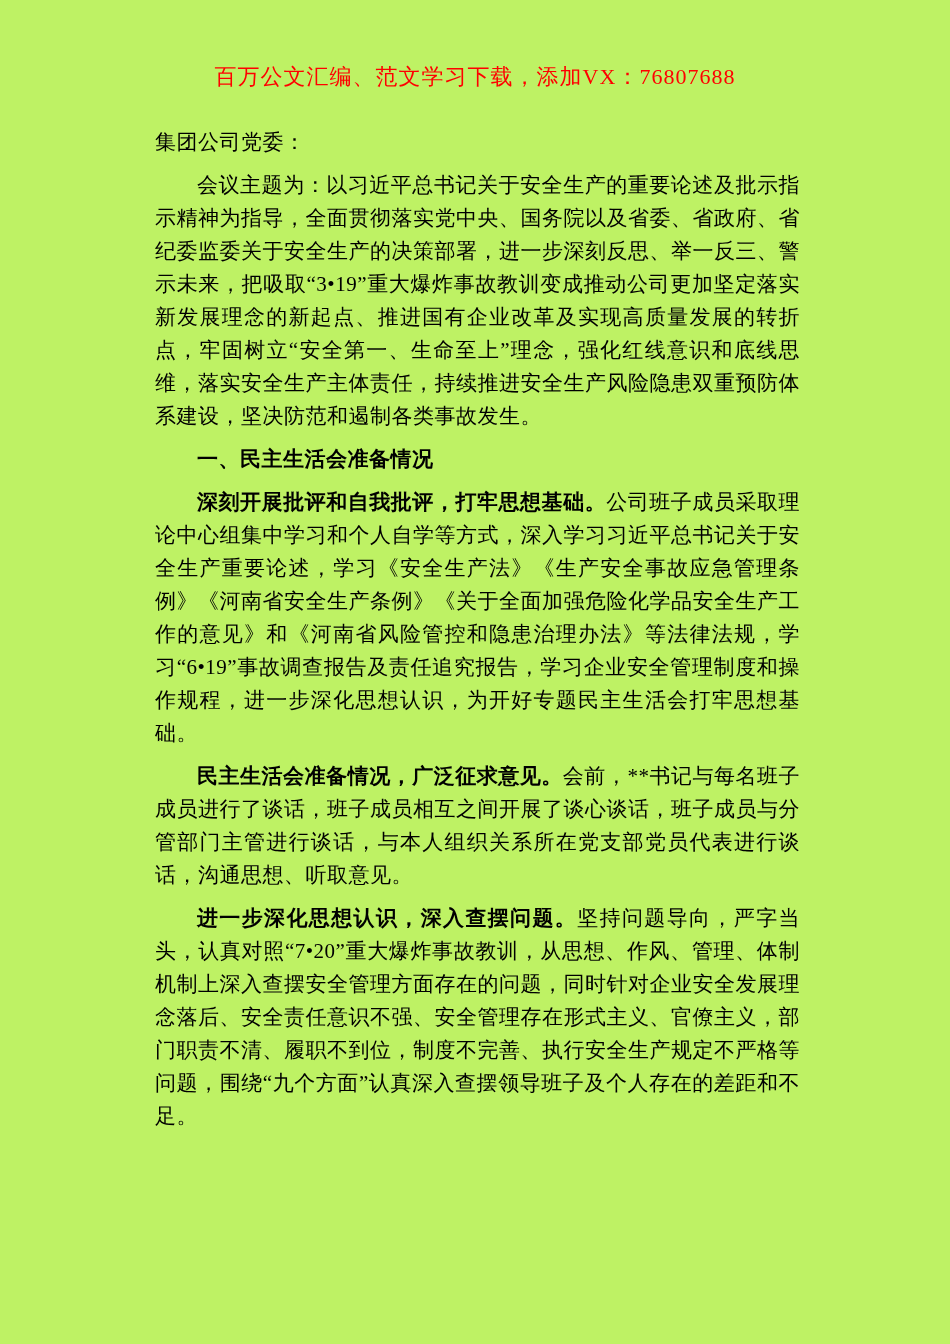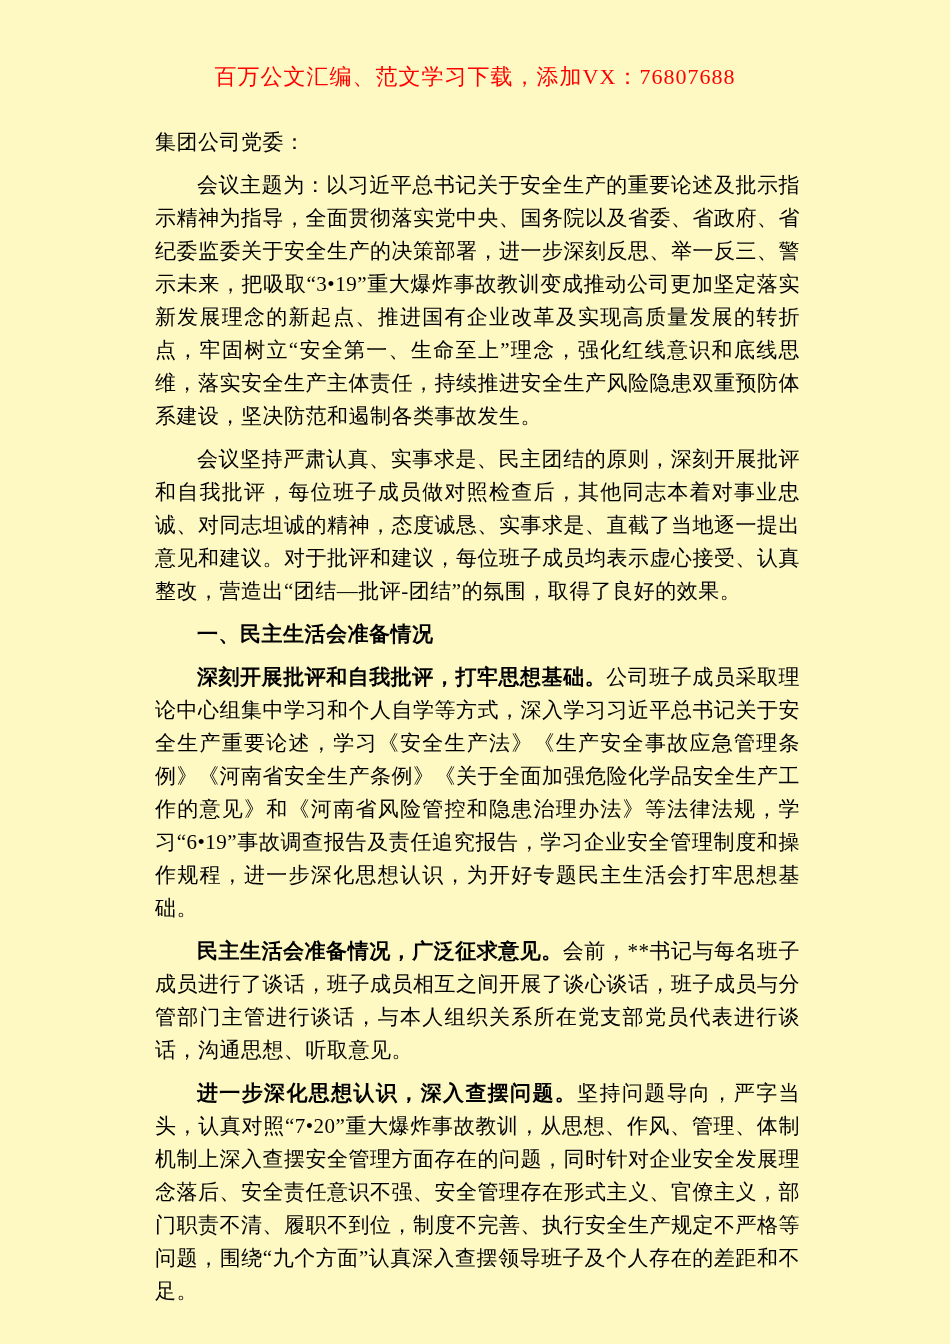--- a/index.html
+++ b/index.html
@@ -5,21 +5,21 @@
   html, body {
     margin: 0;
     padding: 0;
     background: #ffffff;
   }
   .page {
     position: relative;
     width: 950px;
     height: 1344px;
     margin: 0 auto;
-    background: #fef9c3;
+    background: #bef264;
     overflow: hidden;
     font-family: "Liberation Serif", "DejaVu Serif", serif;
     color: #000000;
   }
   .promo {
     padding-top: 62px;
     text-align: center;
     color: #ff0000;
     font-size: 22px;
     line-height: 30px;
@@ -50,21 +50,20 @@
 
   <div class="promo">百万公文汇编、范文学习下载，添加VX：76807688</div>
 
   <div class="doc">
 
     <p class="salutation">集团公司党委：</p>
 
 
     <p><span class="lead"></span><span>会议主题为：以习近平总书记关于安全生产的重要论述及批示指示精神为指导，全面贯彻落实党中央、国务院以及省委、省政府、省纪委监委关于安全生产的决策部署，进一步深刻反思、举一反三、警示未来，把吸取“3•19”重大爆炸事故教训变成推动公司更加坚定落实新发展理念的新起点、推进国有企业改革及实现高质量发展的转折点，牢固树立“安全第一、生命至上”理念，强化红线意识和底线思维，落实安全生产主体责任，持续推进安全生产风险隐患双重预防体系建设，坚决防范和遏制各类事故发生。</span></p>
 
-    <p><span class="lead"></span><span>会议坚持严肃认真、实事求是、民主团结的原则，深刻开展批评和自我批评，每位班子成员做对照检查后，其他同志本着对事业忠诚、对同志坦诚的精神，态度诚恳、实事求是、直截了当地逐一提出意见和建议。对于批评和建议，每位班子成员均表示虚心接受、认真整改，营造出“团结—批评-团结”的氛围，取得了良好的效果。</span></p>
 
     <p><span class="lead">一、民主生活会准备情况</span><span></span></p>
 
     <p><span class="lead">深刻开展批评和自我批评，打牢思想基础。</span><span>公司班子成员采取理论中心组集中学习和个人自学等方式，深入学习习近平总书记关于安全生产重要论述，学习《安全生产法》《生产安全事故应急管理条例》《河南省安全生产条例》《关于全面加强危险化学品安全生产工作的意见》和《河南省风险管控和隐患治理办法》等法律法规，学习“6•19”事故调查报告及责任追究报告，学习企业安全管理制度和操作规程，进一步深化思想认识，为开好专题民主生活会打牢思想基础。</span></p>
 
     <p><span class="lead">民主生活会准备情况，广泛征求意见。</span><span>会前，**书记与每名班子成员进行了谈话，班子成员相互之间开展了谈心谈话，班子成员与分管部门主管进行谈话，与本人组织关系所在党支部党员代表进行谈话，沟通思想、听取意见。</span></p>
 
     <p><span class="lead">进一步深化思想认识，深入查摆问题。</span><span>坚持问题导向，严字当头，认真对照“7•20”重大爆炸事故教训，从思想、作风、管理、体制机制上深入查摆安全管理方面存在的问题，同时针对企业安全发展理念落后、安全责任意识不强、安全管理存在形式主义、官僚主义，部门职责不清、履职不到位，制度不完善、执行安全生产规定不严格等问题，围绕“九个方面”认真深入查摆领导班子及个人存在的差距和不足。</span></p>
 
   </div>

